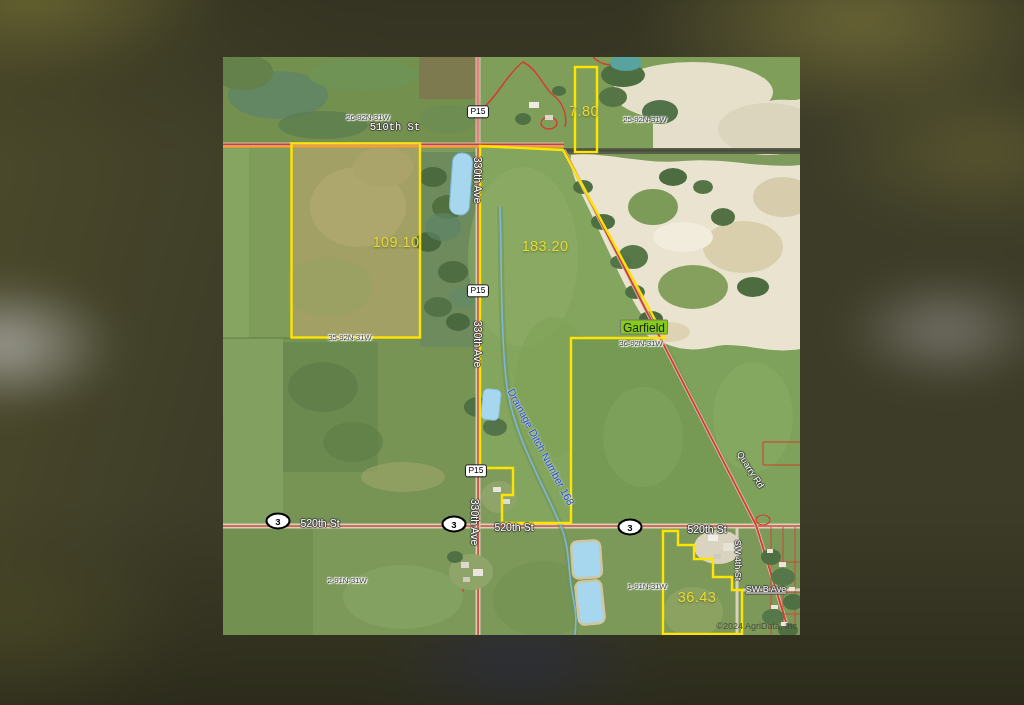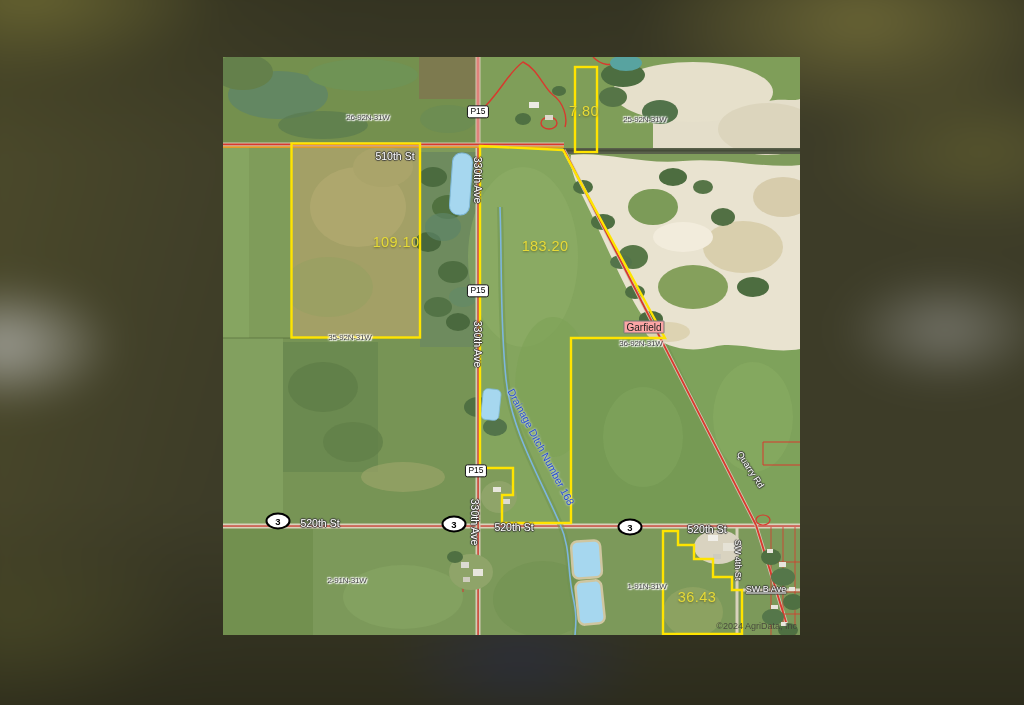--- a/index.html
+++ b/index.html
@@ -25,21 +25,21 @@
     text-shadow:1px 0 1px #3c3c3c,-1px 0 1px #3c3c3c,0 1px 1px #3c3c3c,0 -1px 1px #3c3c3c;}
   .road-sm{font-size:9px;}
   .vert{transform:translate(-50%,-50%) rotate(90deg);}
   .diag{transform:translate(-50%,-50%) rotate(57deg);}
   .acre{font-size:14.5px;color:#e6da38;letter-spacing:.4px;text-shadow:0 1px 2px rgba(70,65,10,.55);}
   .shield-p15{position:absolute;transform:translate(-50%,-50%);background:#fff;border:1.6px solid #151515;
     border-radius:2.5px;padding:1px 2.5px;font-size:8.5px;font-weight:normal;color:#000;line-height:1.1;}
   .shield-3{position:absolute;transform:translate(-50%,-50%);width:21px;height:13px;background:#fff;
     border:2.4px solid #000;border-radius:50%;display:flex;align-items:center;justify-content:center;
     font-size:9.5px;font-weight:bold;color:#000;}
-  .place{font-size:10px;color:#222;background:#fca5a5;border:1px solid #777;padding:.5px 2px;border-radius:1px;}
+  .place{font-size:12px;color:#222;background:#84cc16;border:1px solid #777;padding:.5px 2px;border-radius:1px;}
   .ditch{font-size:10.5px;color:#2b4fd0;transform:translate(-50%,-50%) rotate(62deg);
     text-shadow:0 0 2px rgba(235,243,255,.9),0 0 3px rgba(235,243,255,.6);}
   .copyright{position:absolute;right:3px;top:564px;font-size:9px;color:#44443a;opacity:.9;}
 </style>
 </head>
 <body>
 
 <div class="stage">
   <div class="bg-blur"></div>
 
@@ -202,21 +202,21 @@
     <div class="lbl acre" style="left:361px;top:54px;text-align:right;">7.80</div>
     <div class="lbl acre" style="left:474px;top:540px;">36.43</div>
 
     <div class="lbl sec" style="left:145px;top:28px;margin-top:33px;">26-92N-31W</div>
     <div class="lbl sec" style="left:422px;top:51px;margin-top:12px;">25-92N-31W</div>
     <div class="lbl sec" style="left:127px;top:281px;">35-92N-31W</div>
     <div class="lbl sec" style="left:418px;top:287px;">36-92N-31W</div>
     <div class="lbl sec" style="left:124px;top:524px;">2-91N-31W</div>
     <div class="lbl sec" style="left:424px;top:530px;">1-91N-31W</div>
 
-    <div class="lbl road" style="left:172px;top:99px;">510th St</div>
+    <div class="lbl road" style="left:172px;top:70px;font-family:Liberation Mono, monospace;">510th St</div>
     <div class="lbl road" style="left:97px;top:466px;">520th St</div>
     <div class="lbl road" style="left:291px;top:470px;">520th St</div>
     <div class="lbl road" style="left:484px;top:472px;">520th St</div>
     <div class="lbl road vert" style="left:255px;top:123px;">330th Ave</div>
     <div class="lbl road vert" style="left:255px;top:287px;">330th Ave</div>
     <div class="lbl road vert" style="left:252px;top:465px;">330th Ave</div>
     <div class="lbl road road-sm vert" style="left:514px;top:503px;">SW 4th St</div>
     <div class="lbl road road-sm" style="left:543px;top:532px;text-decoration:underline;">SW B Ave</div>
     <div class="lbl road road-sm diag" style="left:527px;top:413px;">Quarry Rd</div>
 

